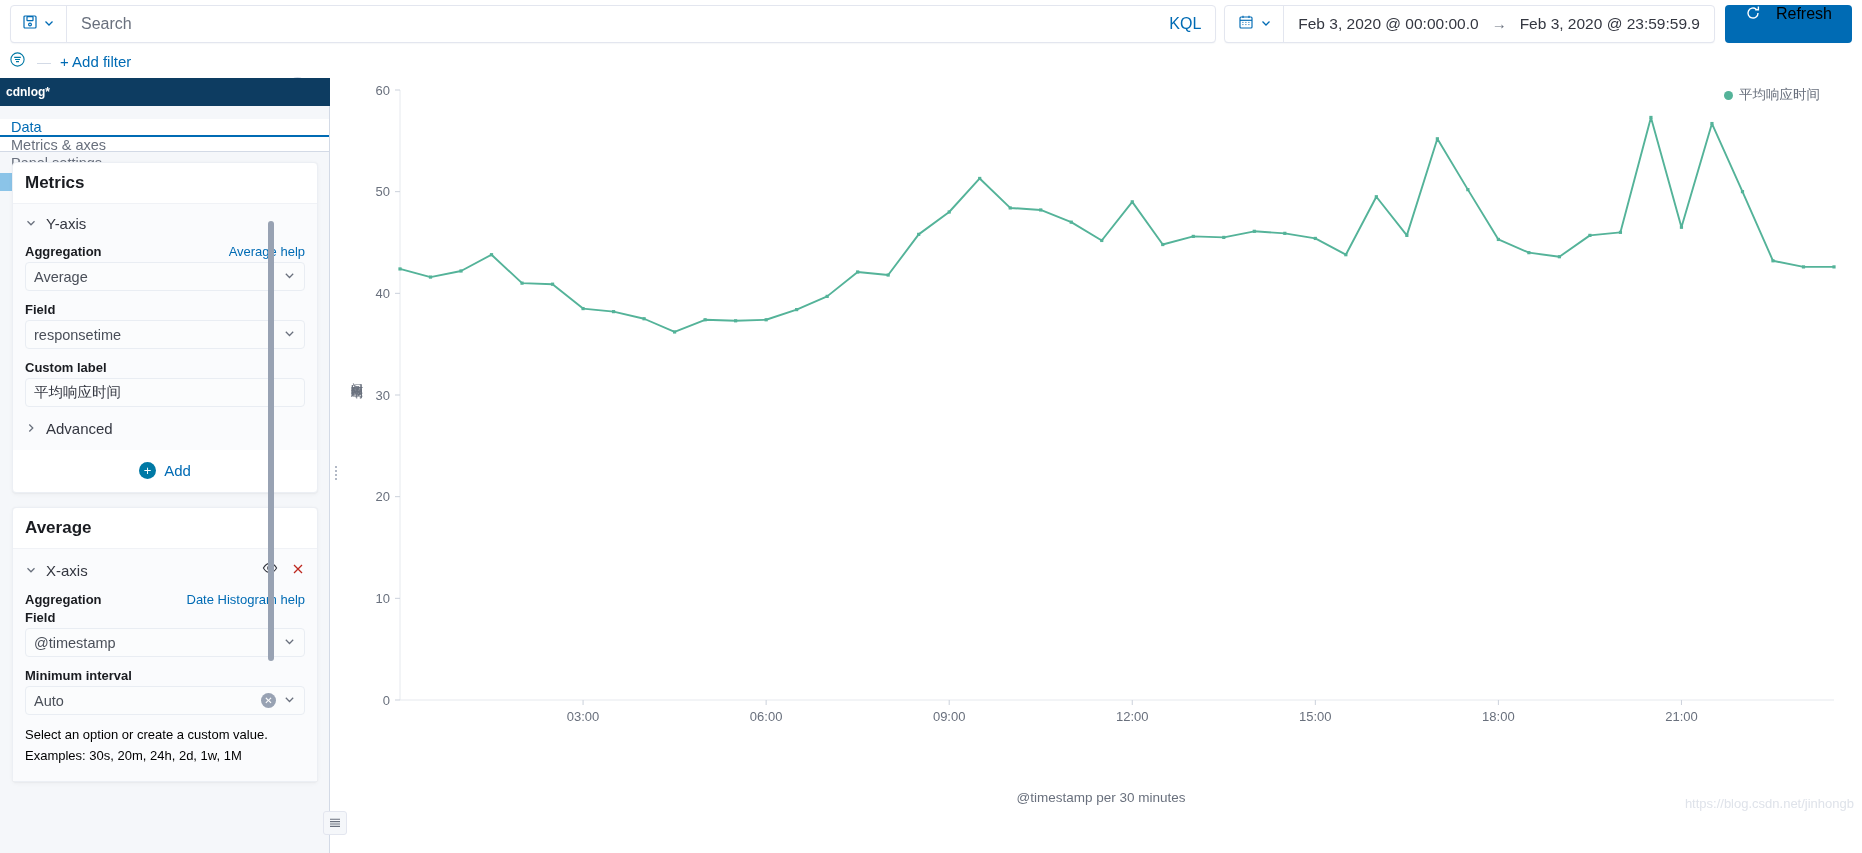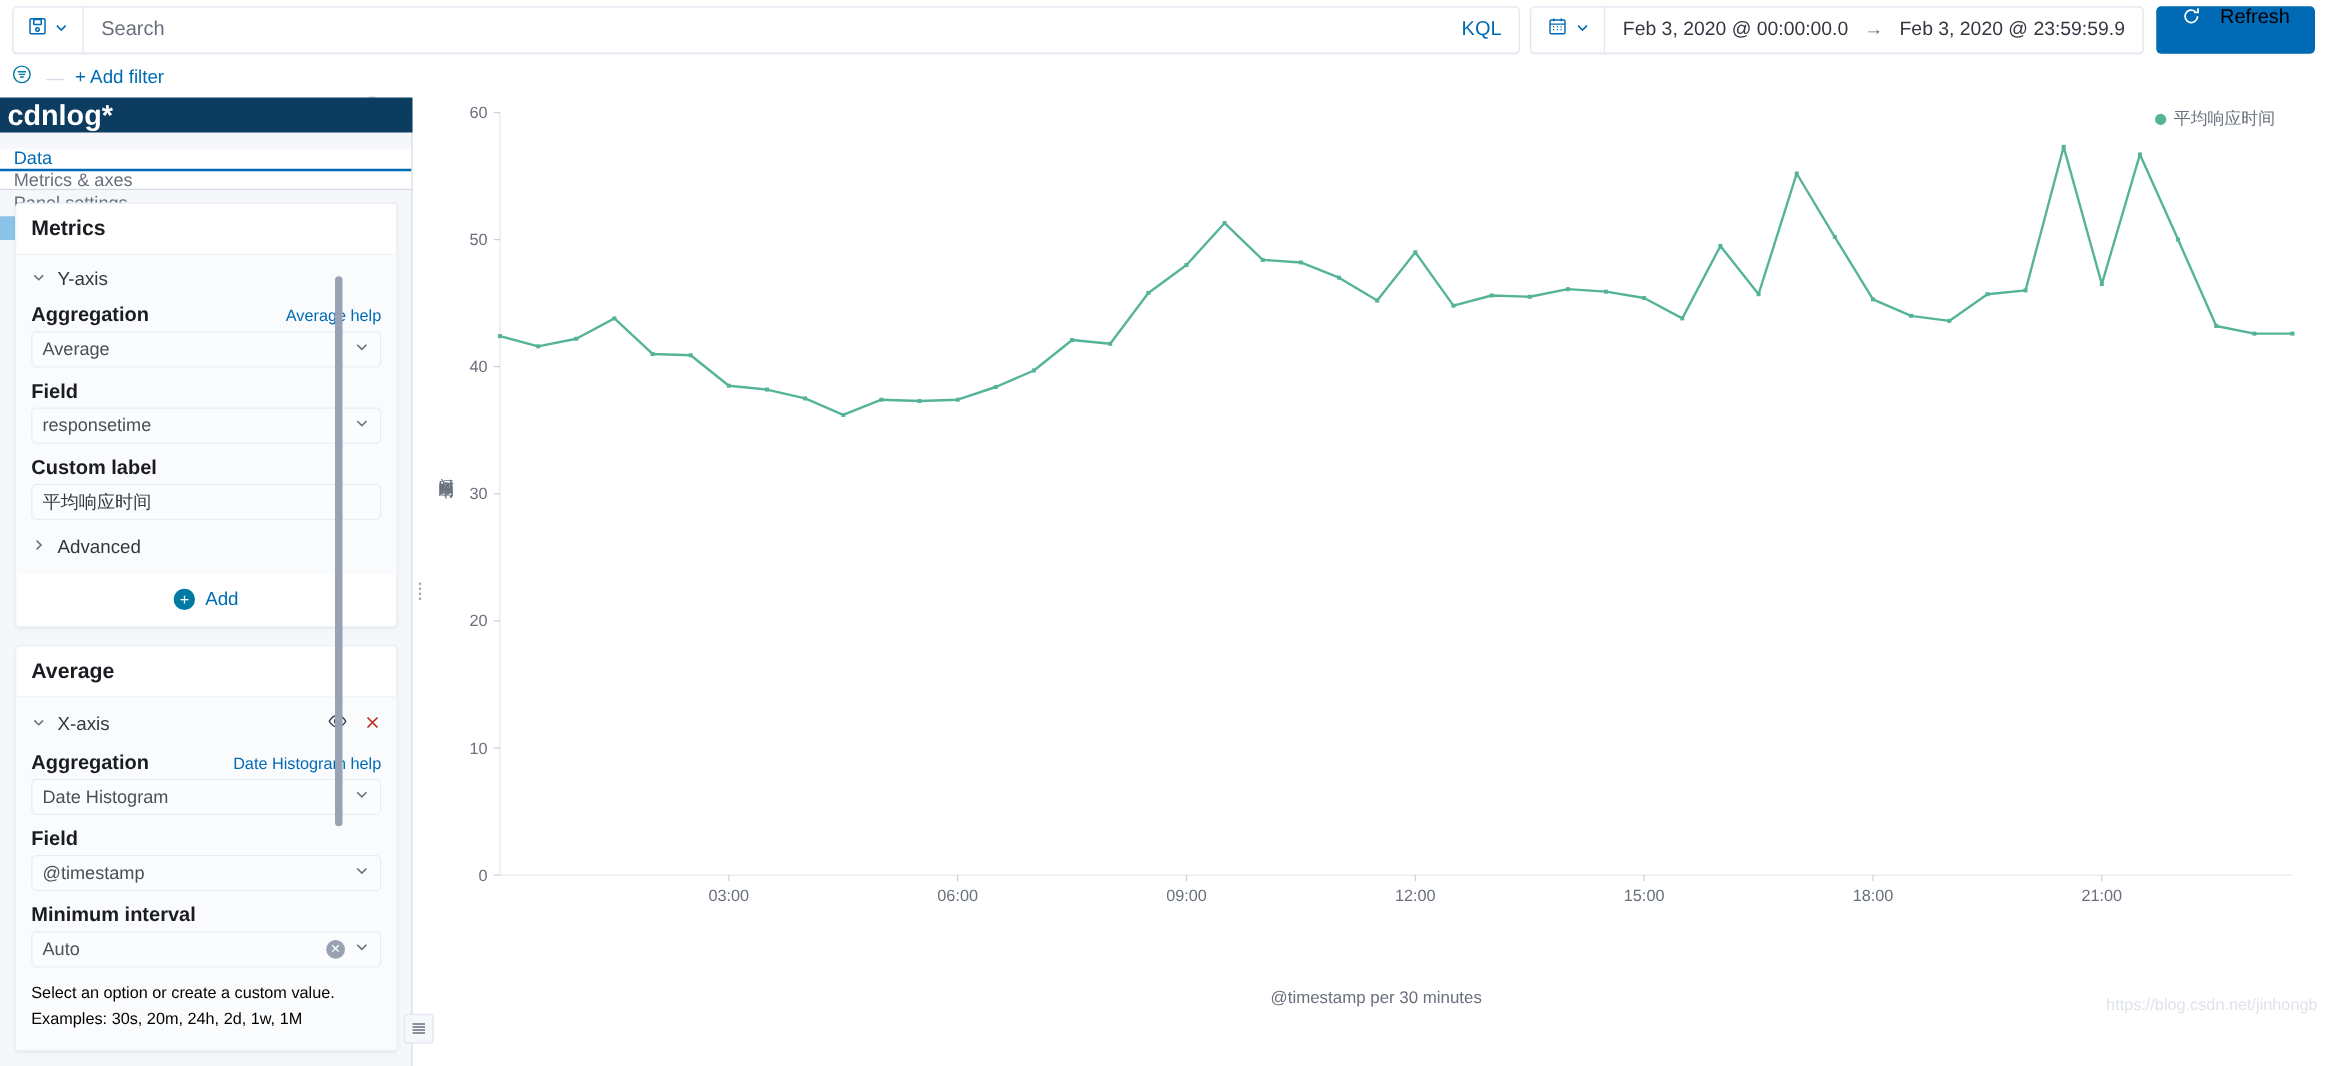--- a/index.html
+++ b/index.html
@@ -76,21 +76,21 @@
 
   
   .editor {
     position: absolute; left: 0; top: 91px; width: 330px; height: 762px;
     background: #f5f7fa;
     border-right: 1px solid #d3dae6;
   }
   .editor-title {
     height: 28px; background: #0d3c61; color: #fff;
     display: flex; align-items: center; padding-left: 6px;
-    font-size: 23px; font-weight: bold; width: 330px;
+    font-size: 12px; font-weight: bold; width: 330px;
   }
   .editor-tabs {
     height: 33px; display: flex; align-items: stretch;
     background: #fff; border-bottom: 1px solid #d3dae6;
   }
   .tab {
     display: flex; align-items: center; padding: 0 11px;
     font-size: 14.5px; color: #69707d; cursor: pointer;
     border-bottom: 2px solid transparent;
   }
@@ -116,21 +116,21 @@
     box-shadow: 0 .7px 1.4px rgba(0,0,0,.03), 0 1.9px 4px rgba(0,0,0,.03);
   }
   .panel-h { font-size: 17px; font-weight: bold; color: #1a1c21; padding: 0 12px 10px 12px; }
   .agg-group { background: #fafbfd; border-top: 1px solid #f0f2f6; padding: 11px 12px 13px 12px; }
   .agg-row { display: flex; align-items: center; justify-content: space-between; margin-bottom: 12px; }
   .agg-title { display: flex; align-items: center; gap: 9px; font-size: 15px; color: #343741; cursor: pointer; }
   .agg-actions { display: flex; align-items: center; gap: 13px; }
   .eye-btn { cursor: pointer; }
   .x-btn { color: #bd271e; font-size: 15px; cursor: pointer; line-height:1; }
   .field-label-row { display: flex; align-items: baseline; justify-content: space-between; margin-bottom: 3px; }
-  .flabel { font-size: 16px; font-weight: bold; color: #1a1c21; text-align: right; }
+  .flabel { font-size: 13px; font-weight: bold; color: #1a1c21; text-align: right; }
   .fhelp { font-size: 13px; color: #006bb4; cursor: pointer; }
   .fselect {
     width: 100%; height: 29px; border: 1px solid #e9edf3; border-radius: 4px;
     background: #fbfcfd; display: flex; align-items: center;
     padding: 0 8px; font-size: 14.5px; color: #343741; cursor: pointer;
     margin-bottom: 11px; position: relative;
   }
   .fselect .val { flex: 1 1 auto; color: #4a4f59; }
   .finput {
     width: 100%; height: 29px; border: 1px solid #e9edf3; border-radius: 4px;
@@ -400,28 +400,20 @@
               <svg width="14" height="14" viewBox="0 0 14 14" fill="none" stroke="#bd271e" stroke-width="1.3">
                 <path d="M3 3 L11 11 M11 3 L3 11"></path>
               </svg>
             </span>
           </div>
         </div>
 
         <div class="field-label-row">
           <span class="flabel">Aggregation</span>
           <span class="fhelp">Date Histogram help</span>
-        </div>
-        <div class="fselect">
-          <span class="val">Date Histogram</span>
-          <span>
-            <svg width="13" height="13" viewBox="0 0 13 13" fill="none" stroke="#69707d" stroke-width="1.25">
-              <path d="M2.8 4.8 L6.5 8.5 L10.2 4.8"></path>
-            </svg>
-          </span>
         </div>
 
         <div class="field-label-row">
           <span class="flabel">Field</span>
         </div>
         <div class="fselect">
           <span class="val">@timestamp</span>
           <span>
             <svg width="13" height="13" viewBox="0 0 13 13" fill="none" stroke="#69707d" stroke-width="1.25">
               <path d="M2.8 4.8 L6.5 8.5 L10.2 4.8"></path>

